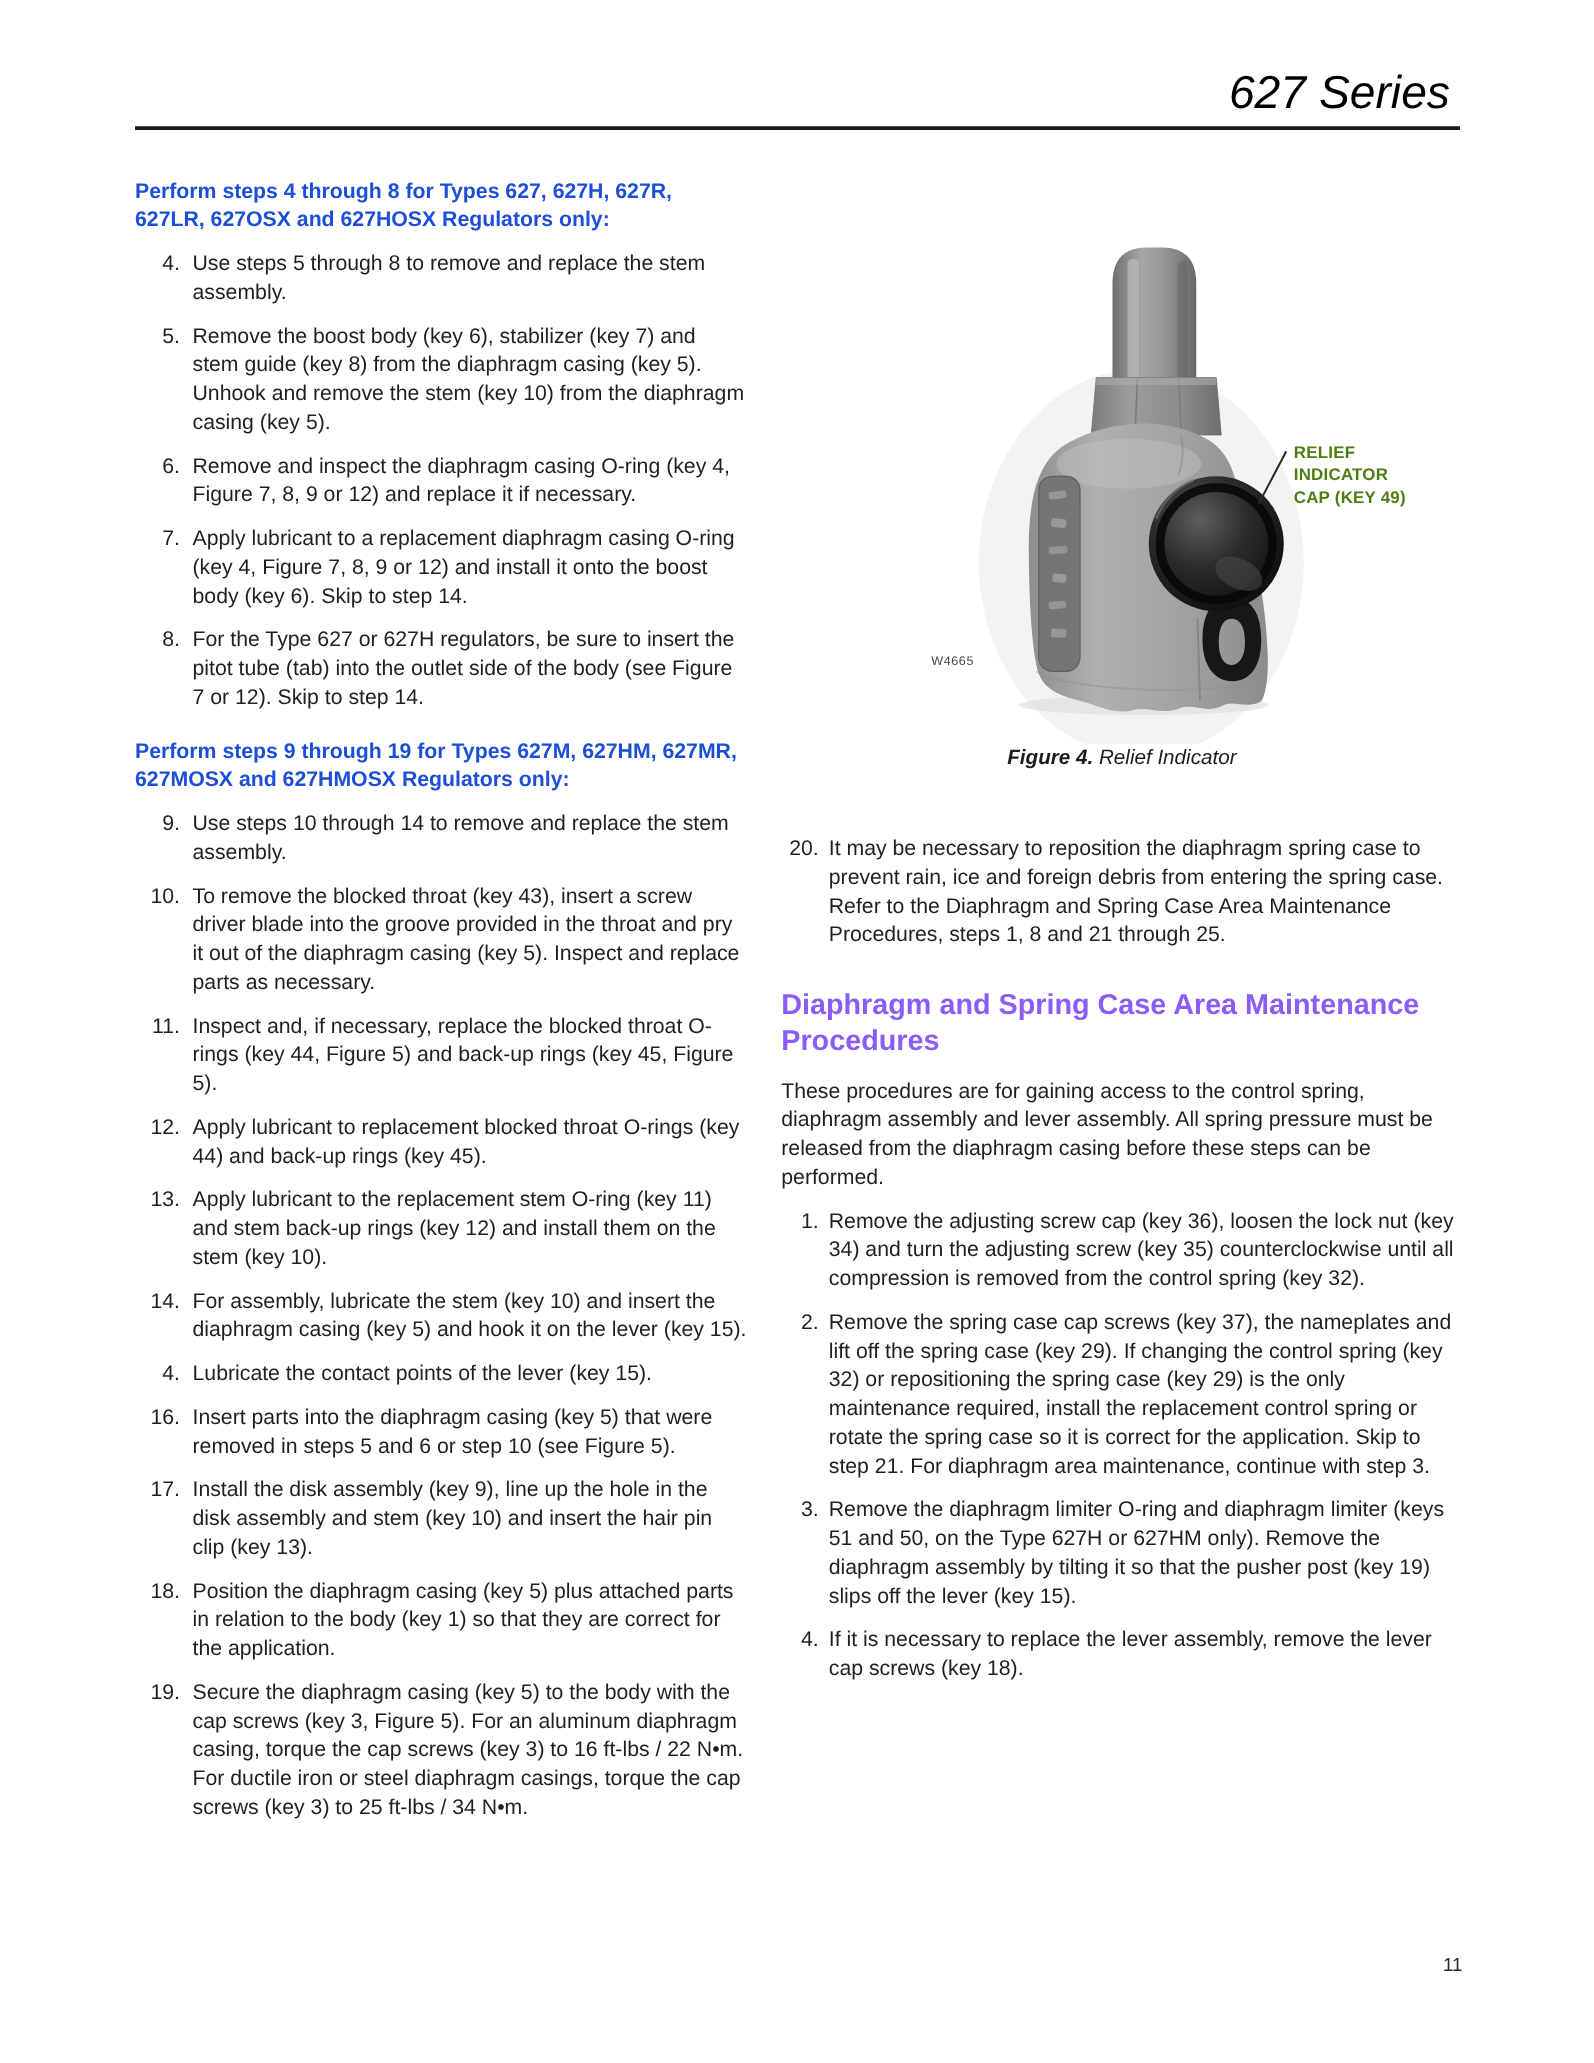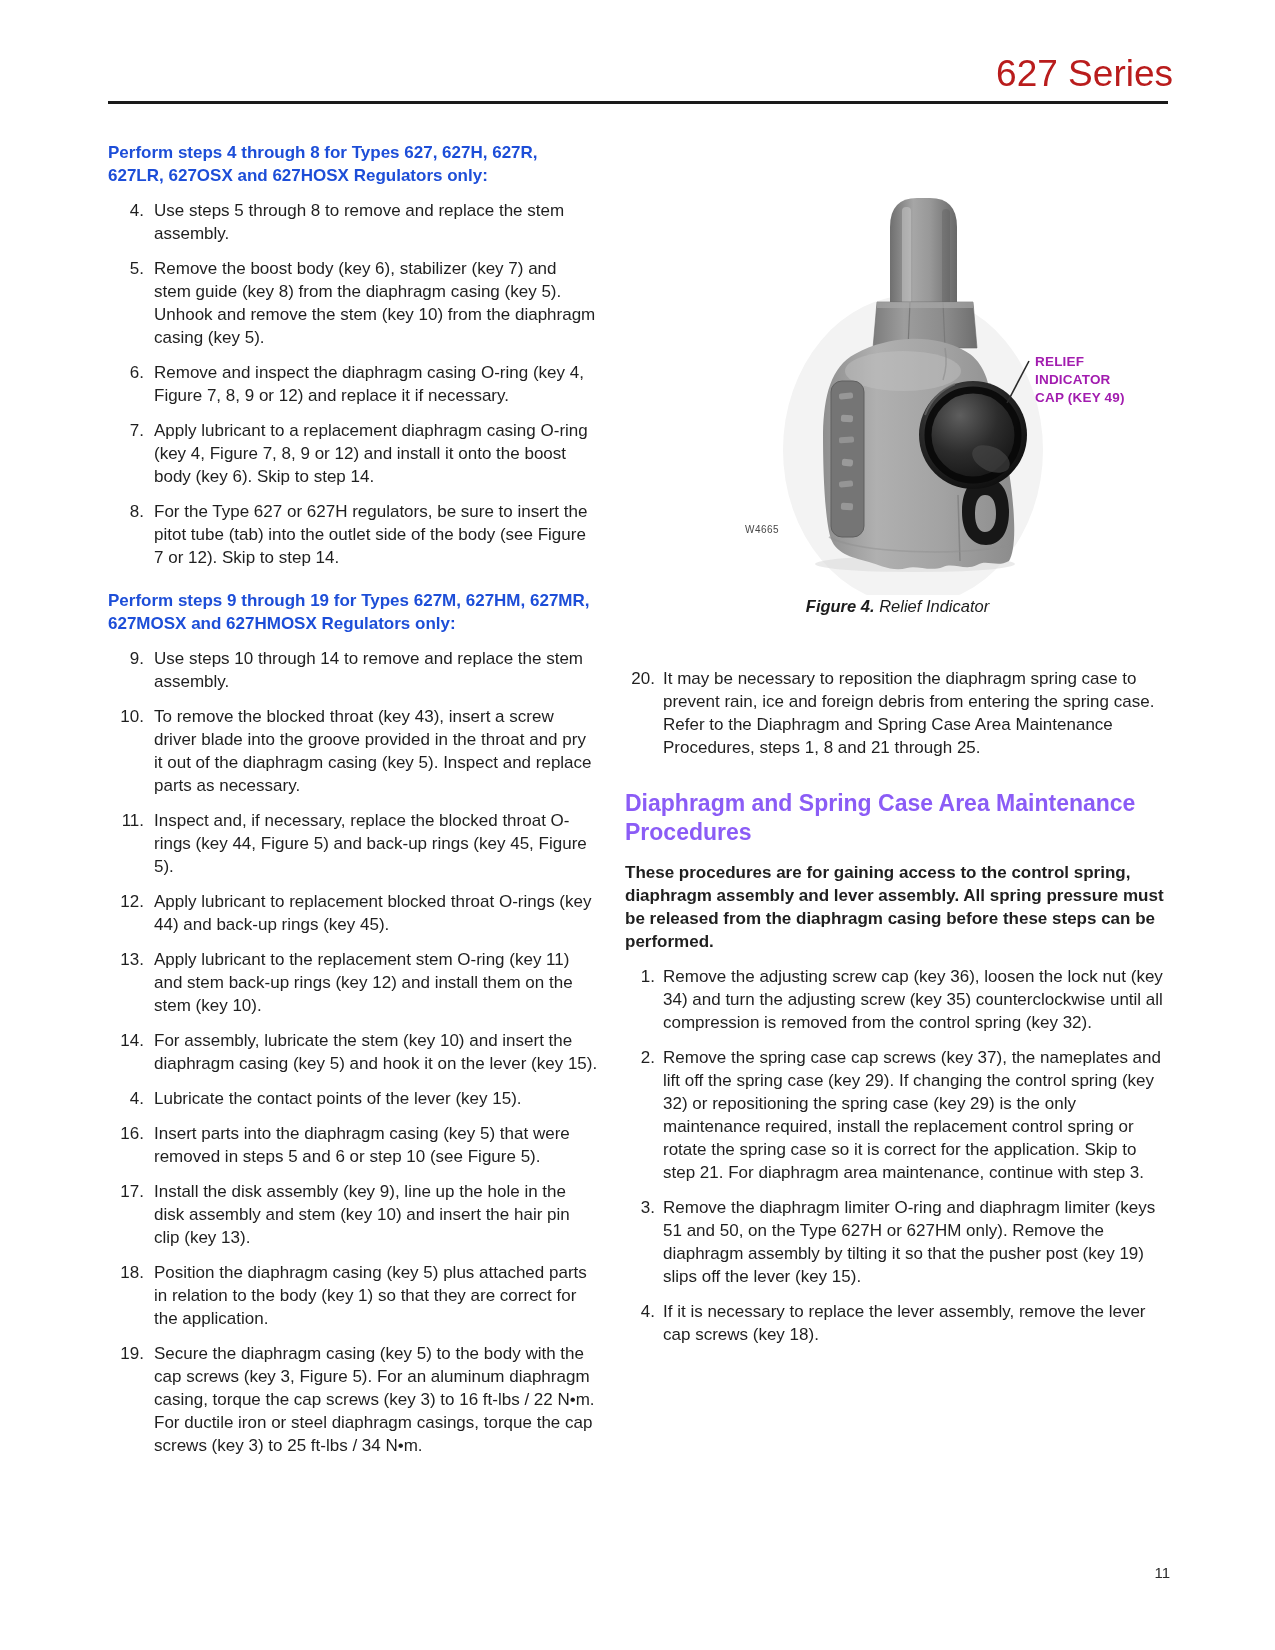--- a/index.html
+++ b/index.html
@@ -7,26 +7,27 @@
     position:relative;
     width:1275px;height:1650px;
     margin:0 auto;
     background:#ffffff;
     font-family:"Liberation Sans", sans-serif;
     color:#1f1f1f;
     overflow:hidden;
   }
   .doc-title{
     position:absolute;
-    top:53px;right:102px;
+    top:53px;right:115px;
     font-size:37px;
     font-weight:400;
     letter-spacing:0px;
-    color:#b91c1c;
+    color:#000000;
     white-space:nowrap;
+    font-style:italic;
   }
   .header-rule{
     position:absolute;
     left:108px;top:101px;
     width:1060px;height:3px;
     background:#1a1a1a;
   }
   .col-left{
     position:absolute;
     left:108px;top:141px;
@@ -53,42 +54,41 @@
     text-align:right;
     padding-right:10px;
     white-space:nowrap;
   }
   .steps .txt{flex:1;}
   .col-right .steps .num{flex:0 0 30px;padding-right:8px;}
   .figure-area{position:absolute;left:0;top:0;width:545px;height:470px;}
   .figure-label{
     position:absolute;left:410px;top:188px;
     font-size:13.5px;font-weight:700;line-height:18px;
-    color:#a21caf;letter-spacing:.2px;white-space:nowrap;
+    color:#4d7c0f;letter-spacing:.2px;white-space:nowrap;
   }
   .photo-code{
     position:absolute;left:120px;top:359px;
     font-size:10px;color:#474747;letter-spacing:.5px;
   }
   .figure-caption{
     position:absolute;left:0;top:432px;width:545px;
     text-align:center;
     font-size:16.5px;font-style:italic;color:#1c1c1c;
   }
   .figure-caption .cap-bold{font-weight:700;}
   .flow{padding-top:502px;}
   h2.section-heading{
     font-size:23px;line-height:29px;
     font-weight:700;color:#8b5cf6;
     margin:30px 0 14px 0;
   }
   .para{
     font-size:17px;line-height:23px;
     margin:10px 0 0 0;
-    font-weight:bold;
   }
   .page-number{
     position:absolute;left:1130px;top:1564px;width:40px;
     text-align:right;font-size:15px;color:#2a2a2a;
   }
 </style>
 </head>
 <body>
 
 <div class="page">

